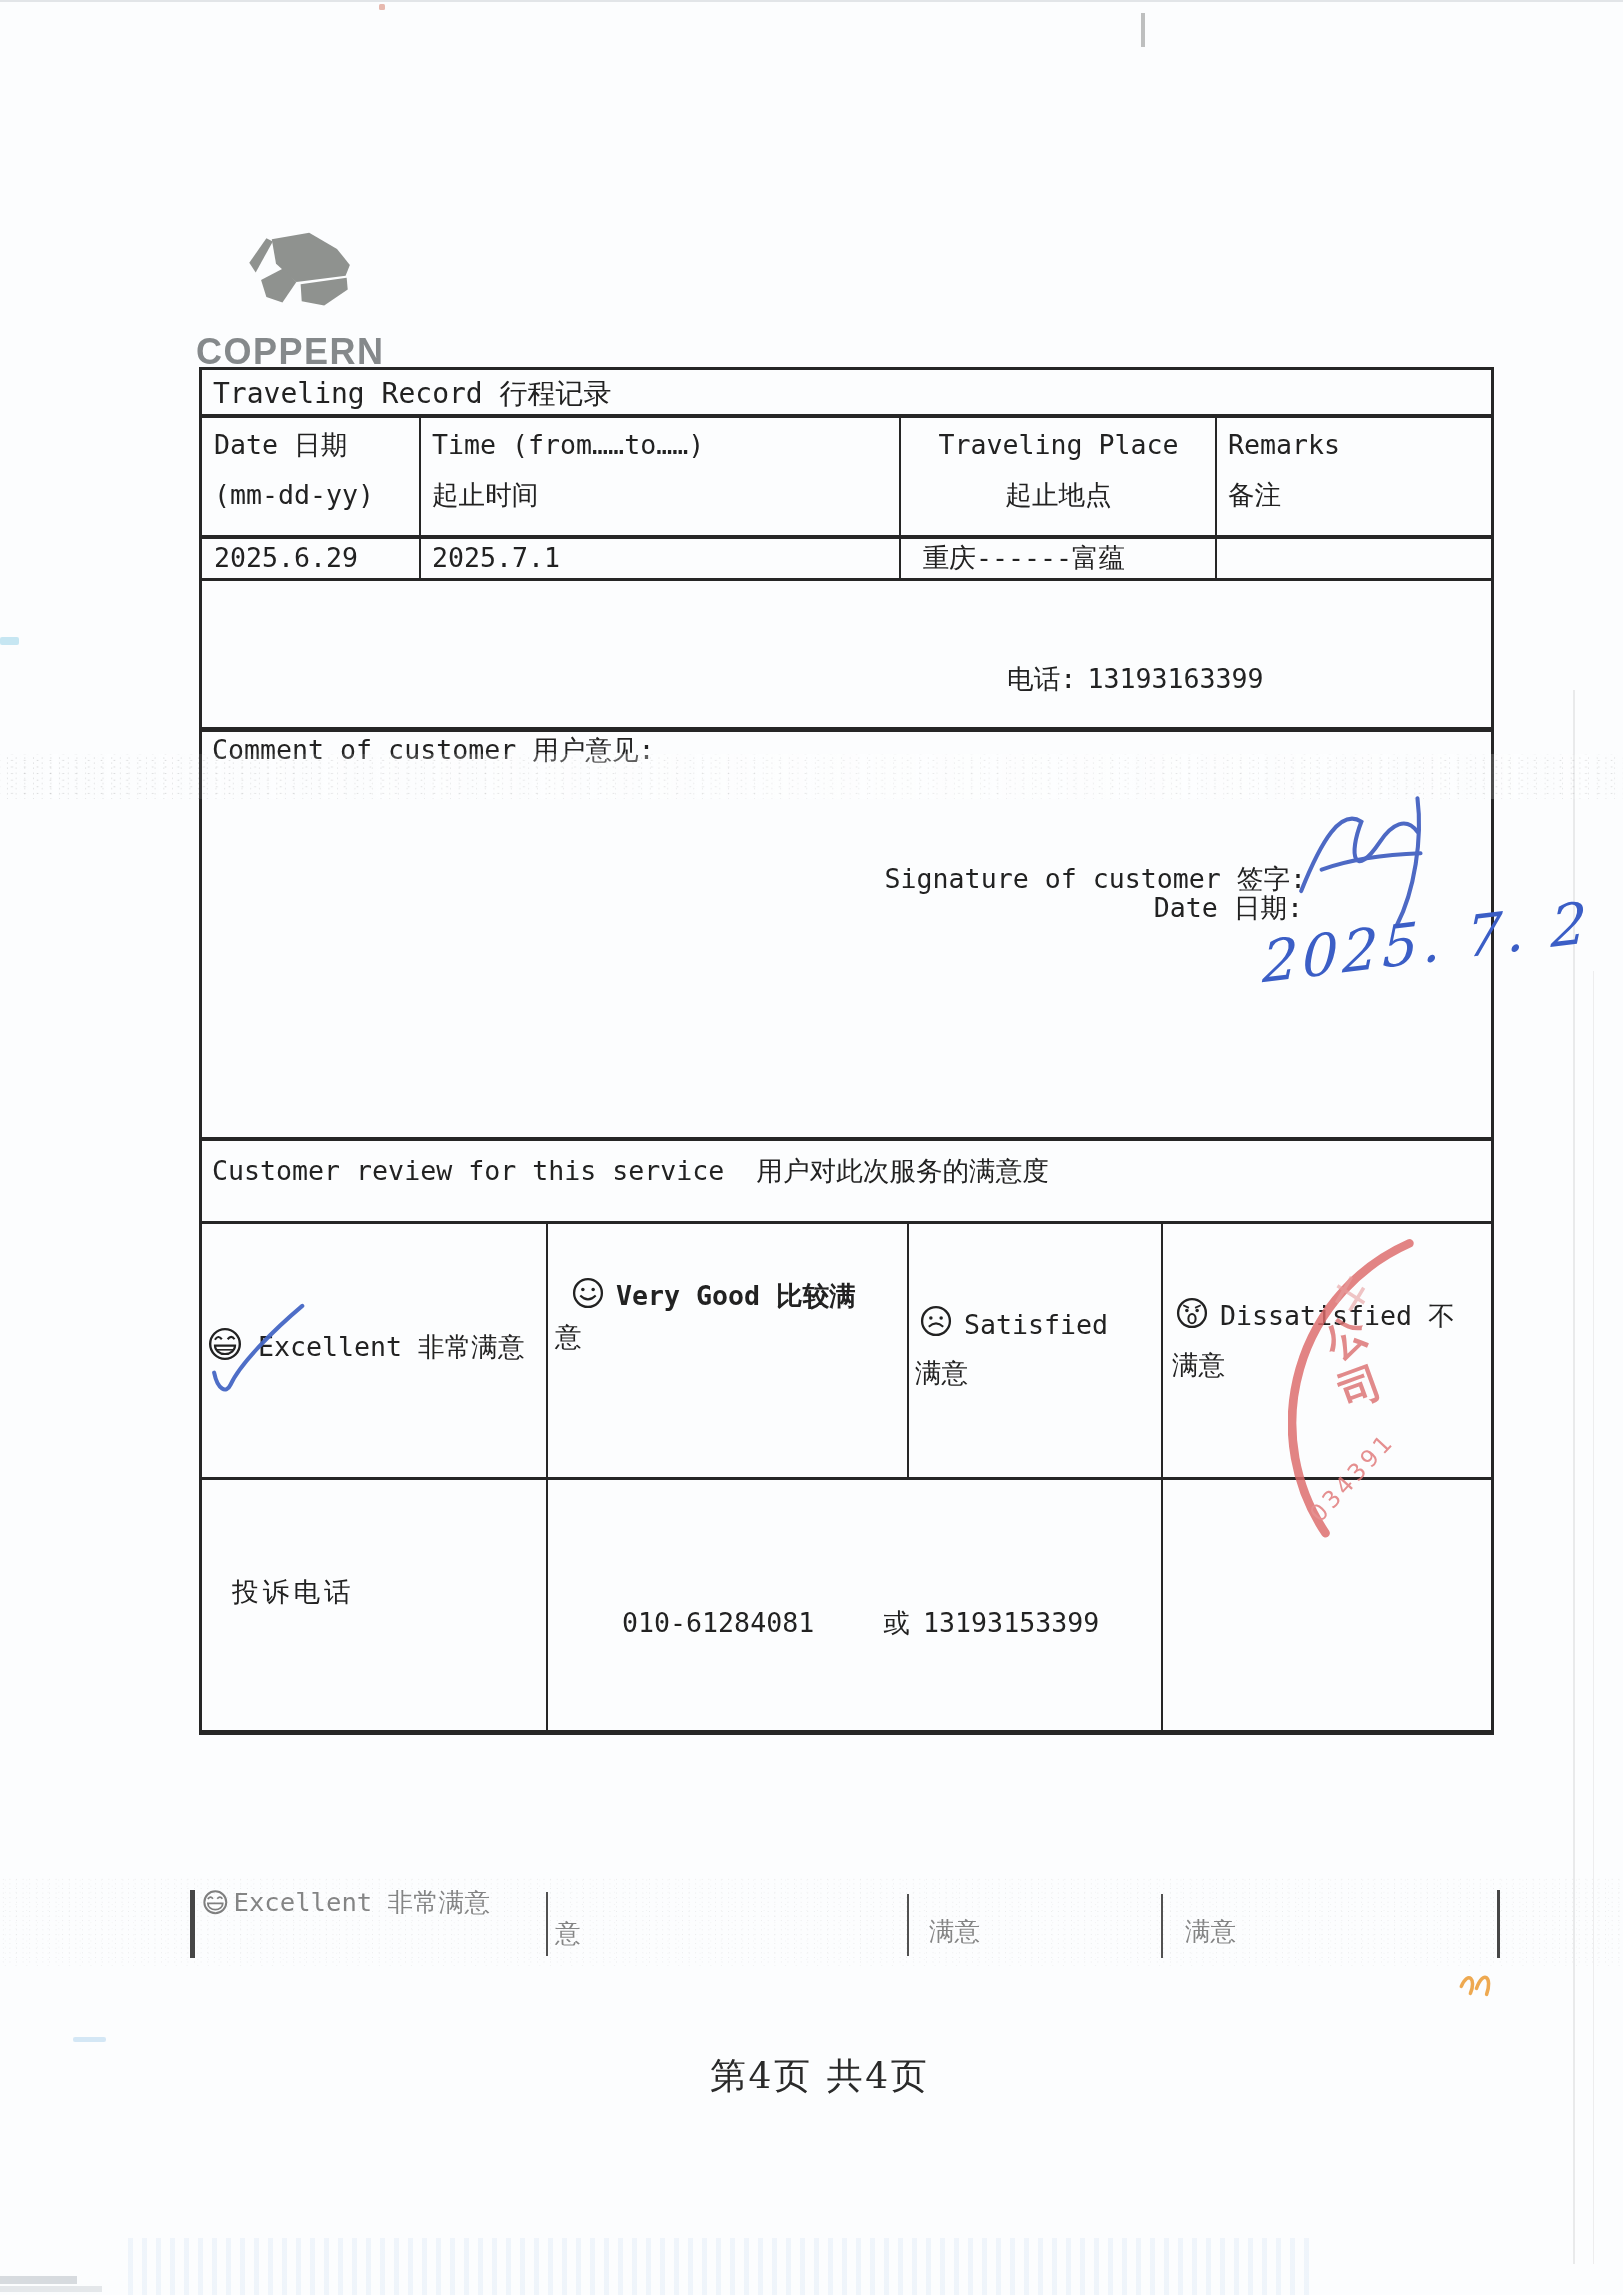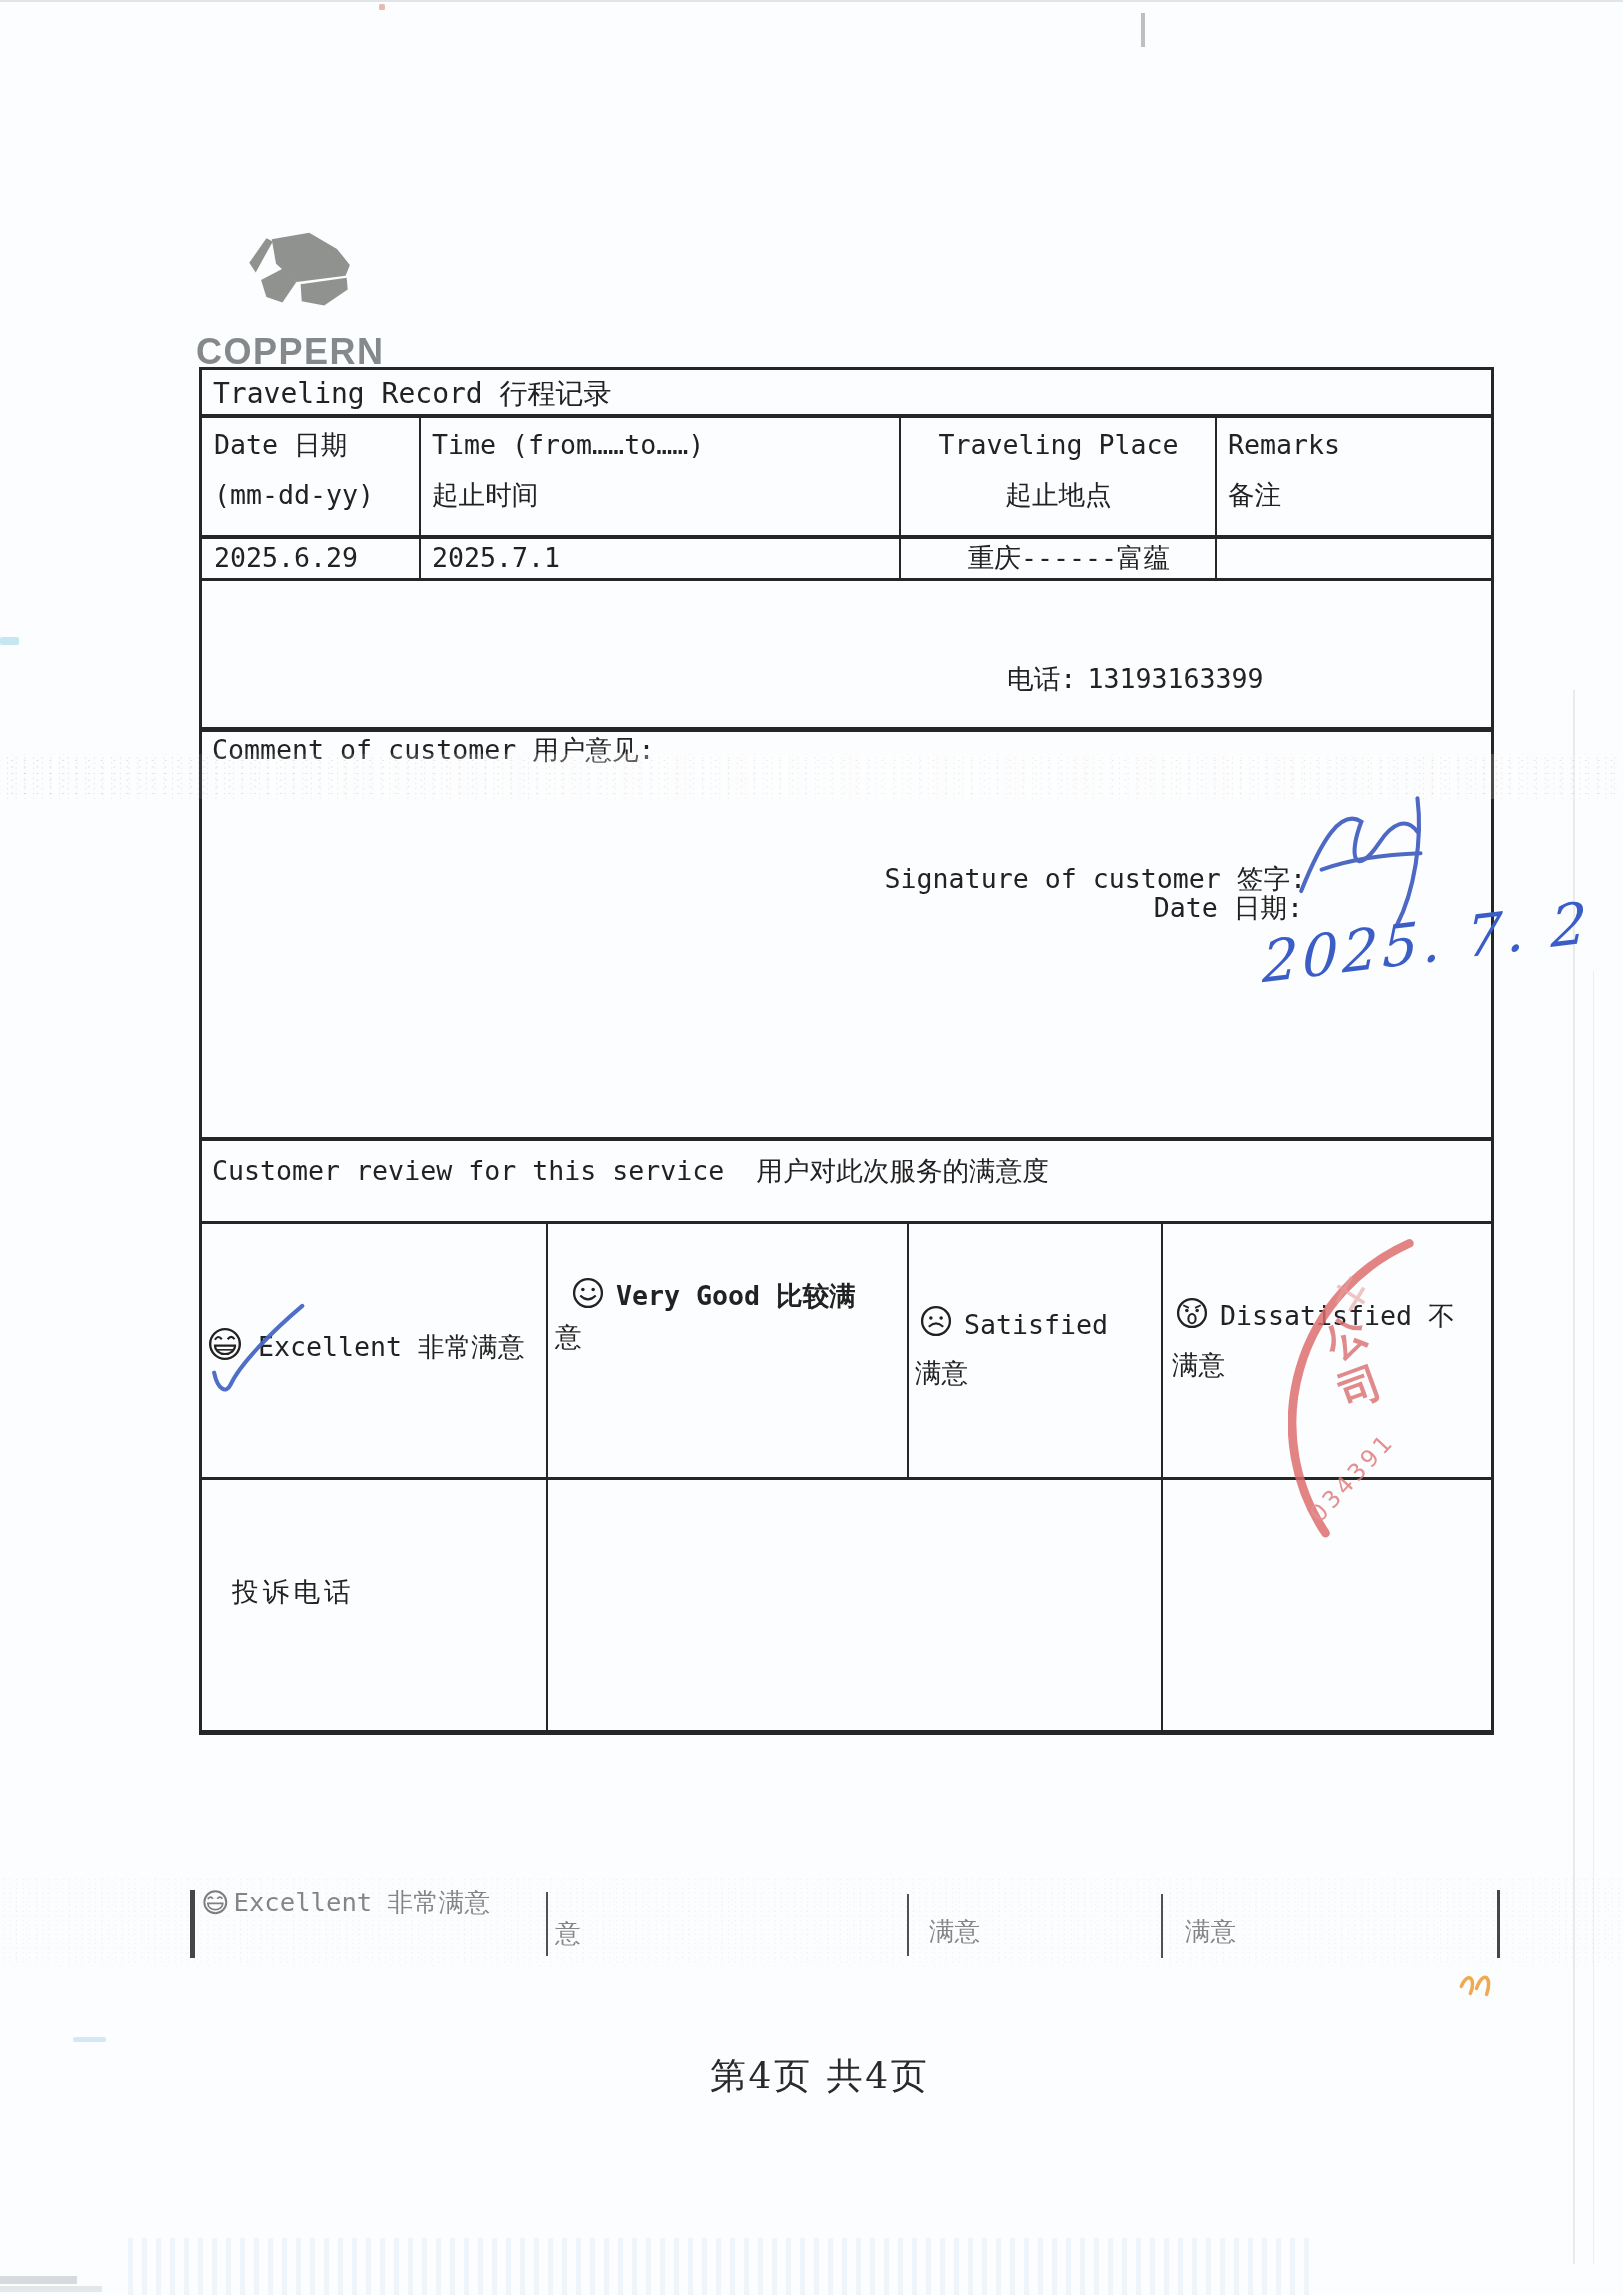--- a/index.html
+++ b/index.html
@@ -96,21 +96,21 @@
   <div class="txt f52" style="left:214px;top:480px;">(mm-dd-yy)</div>
   <div class="txt f52" style="left:432px;top:430px;">Time (from……to……)</div>
   <div class="txt f52" style="left:432px;top:480px;">起止时间</div>
   <div class="txt f52 center" style="left:901px;top:430px;width:315px;">Traveling Place</div>
   <div class="txt f52 center" style="left:901px;top:480px;width:315px;">起止地点</div>
   <div class="txt f52" style="left:1228px;top:430px;">Remarks</div>
   <div class="txt f52" style="left:1228px;top:480px;">备注</div>
 
   <div class="txt f52" style="left:214px;top:543px;">2025.6.29</div>
   <div class="txt f52" style="left:432px;top:543px;">2025.7.1</div>
-  <div class="txt f52 center" style="left:937px;top:543px;width:264px;">重庆------富蕴</div>
+  <div class="txt f52 center" style="left:892px;top:543px;width:264px;">重庆------富蕴</div>
   <div class="txt f52" style="left:1228px;top:543px;"></div>
 
   <div class="txt f52" style="left:943px;top:633px;text-align:center;">
     <span>电话:</span><span style="display:inline-block;width:11.2px;"></span><span>13193163399</span>
   </div>
 
   <div class="txt f52" style="left:212px;top:735px;">Comment of customer 用户意见:</div>
   <div class="noise"></div>
 
   <div class="txt f52" style="right:317px;top:864px;">Signature of customer 签字:</div>
@@ -169,20 +169,23 @@
     <circle cx="33" cy="33" r="27" fill="none" stroke="#222" stroke-width="4.5"></circle>
     <path d="M16 18 l11 5 M50 18 l-11 5" stroke="#222" stroke-width="3.6" fill="none"></path>
     <circle cx="23" cy="28" r="3.4" fill="#222"></circle>
       <circle cx="43" cy="28" r="3.4" fill="#222"></circle>
     <ellipse cx="33" cy="44" rx="7" ry="9" fill="none" stroke="#222" stroke-width="4"></ellipse>
   </svg>
   <div class="txt f52" style="left:1220px;top:1301px;">Dissatisfied 不</div>
   <div class="txt f52" style="left:1172px;top:1350px;">满意</div>
 
   <div class="txt f52" style="left:232px;top:1577px;letter-spacing:4.1px;text-align:right;">投诉电话</div>
+  <div class="txt f52" style="left:558px;top:1577px;">
+    <span>010-61284081</span><span style="display:inline-block;width:69px;"></span><span>或</span><span style="display:inline-block;width:13.3px;"></span><span>13193153399</span>
+  </div>
 
   <svg class="abs" style="left:1288px;top:1227px;" width="210" height="368" viewBox="0 0 410 720">
     <g opacity=".82">
       <path d="M237,32 A385,385 0 0 0 73,599" fill="none" stroke="#dd6a6a" stroke-width="17" stroke-linecap="round"></path>
       <g fill="none" stroke="#e28a8a" stroke-width="7" opacity=".6" transform="rotate(-50 125 135)">
         <path d="M95,120 l58,-10 M100,150 l52,-8 M122,100 l8,62"></path>
       </g>
       <text x="96" y="262" font-size="82" font-weight="bold" fill="#dc7272" font-family="DejaVu Sans, sans-serif" transform="rotate(-36 96 262)">公</text>
       <text x="112" y="352" font-size="82" font-weight="bold" fill="#dc7272" font-family="DejaVu Sans, sans-serif" transform="rotate(-20 112 352)">司</text>
       <text x="62" y="580" font-size="46" fill="#e07878" letter-spacing="7" font-family="DejaVu Sans, sans-serif" transform="rotate(-47 62 580)">034391</text>

